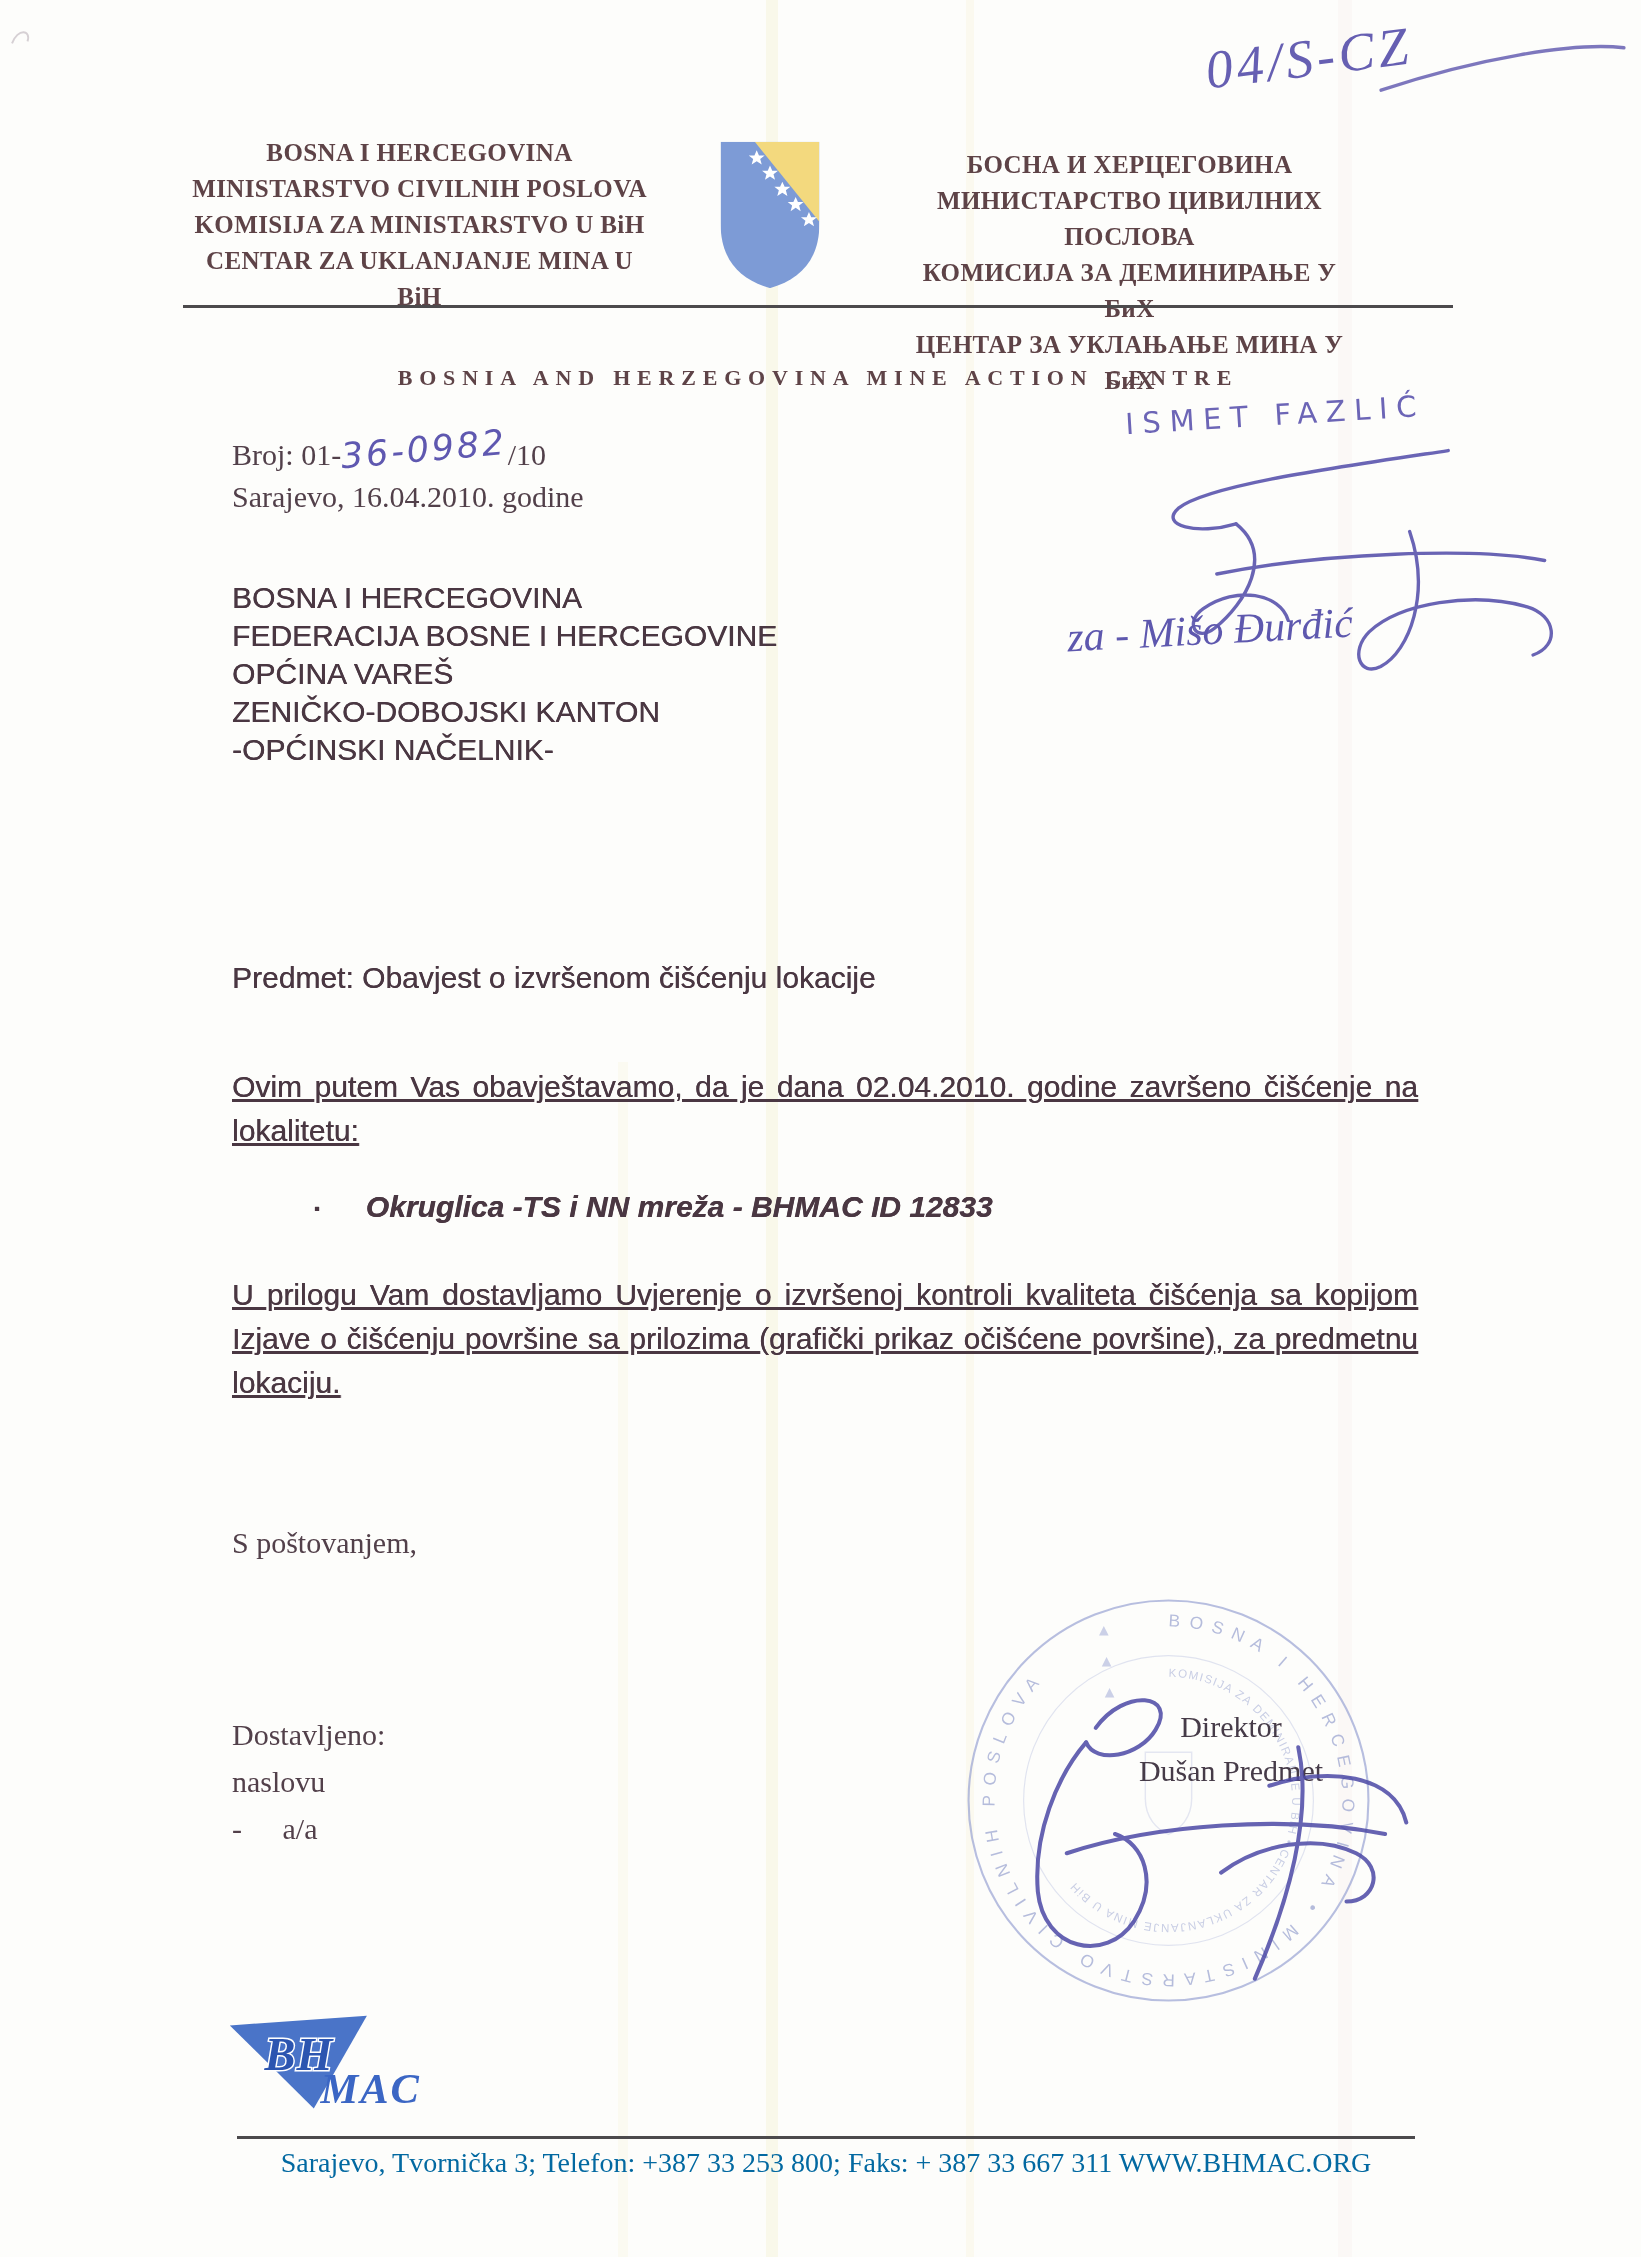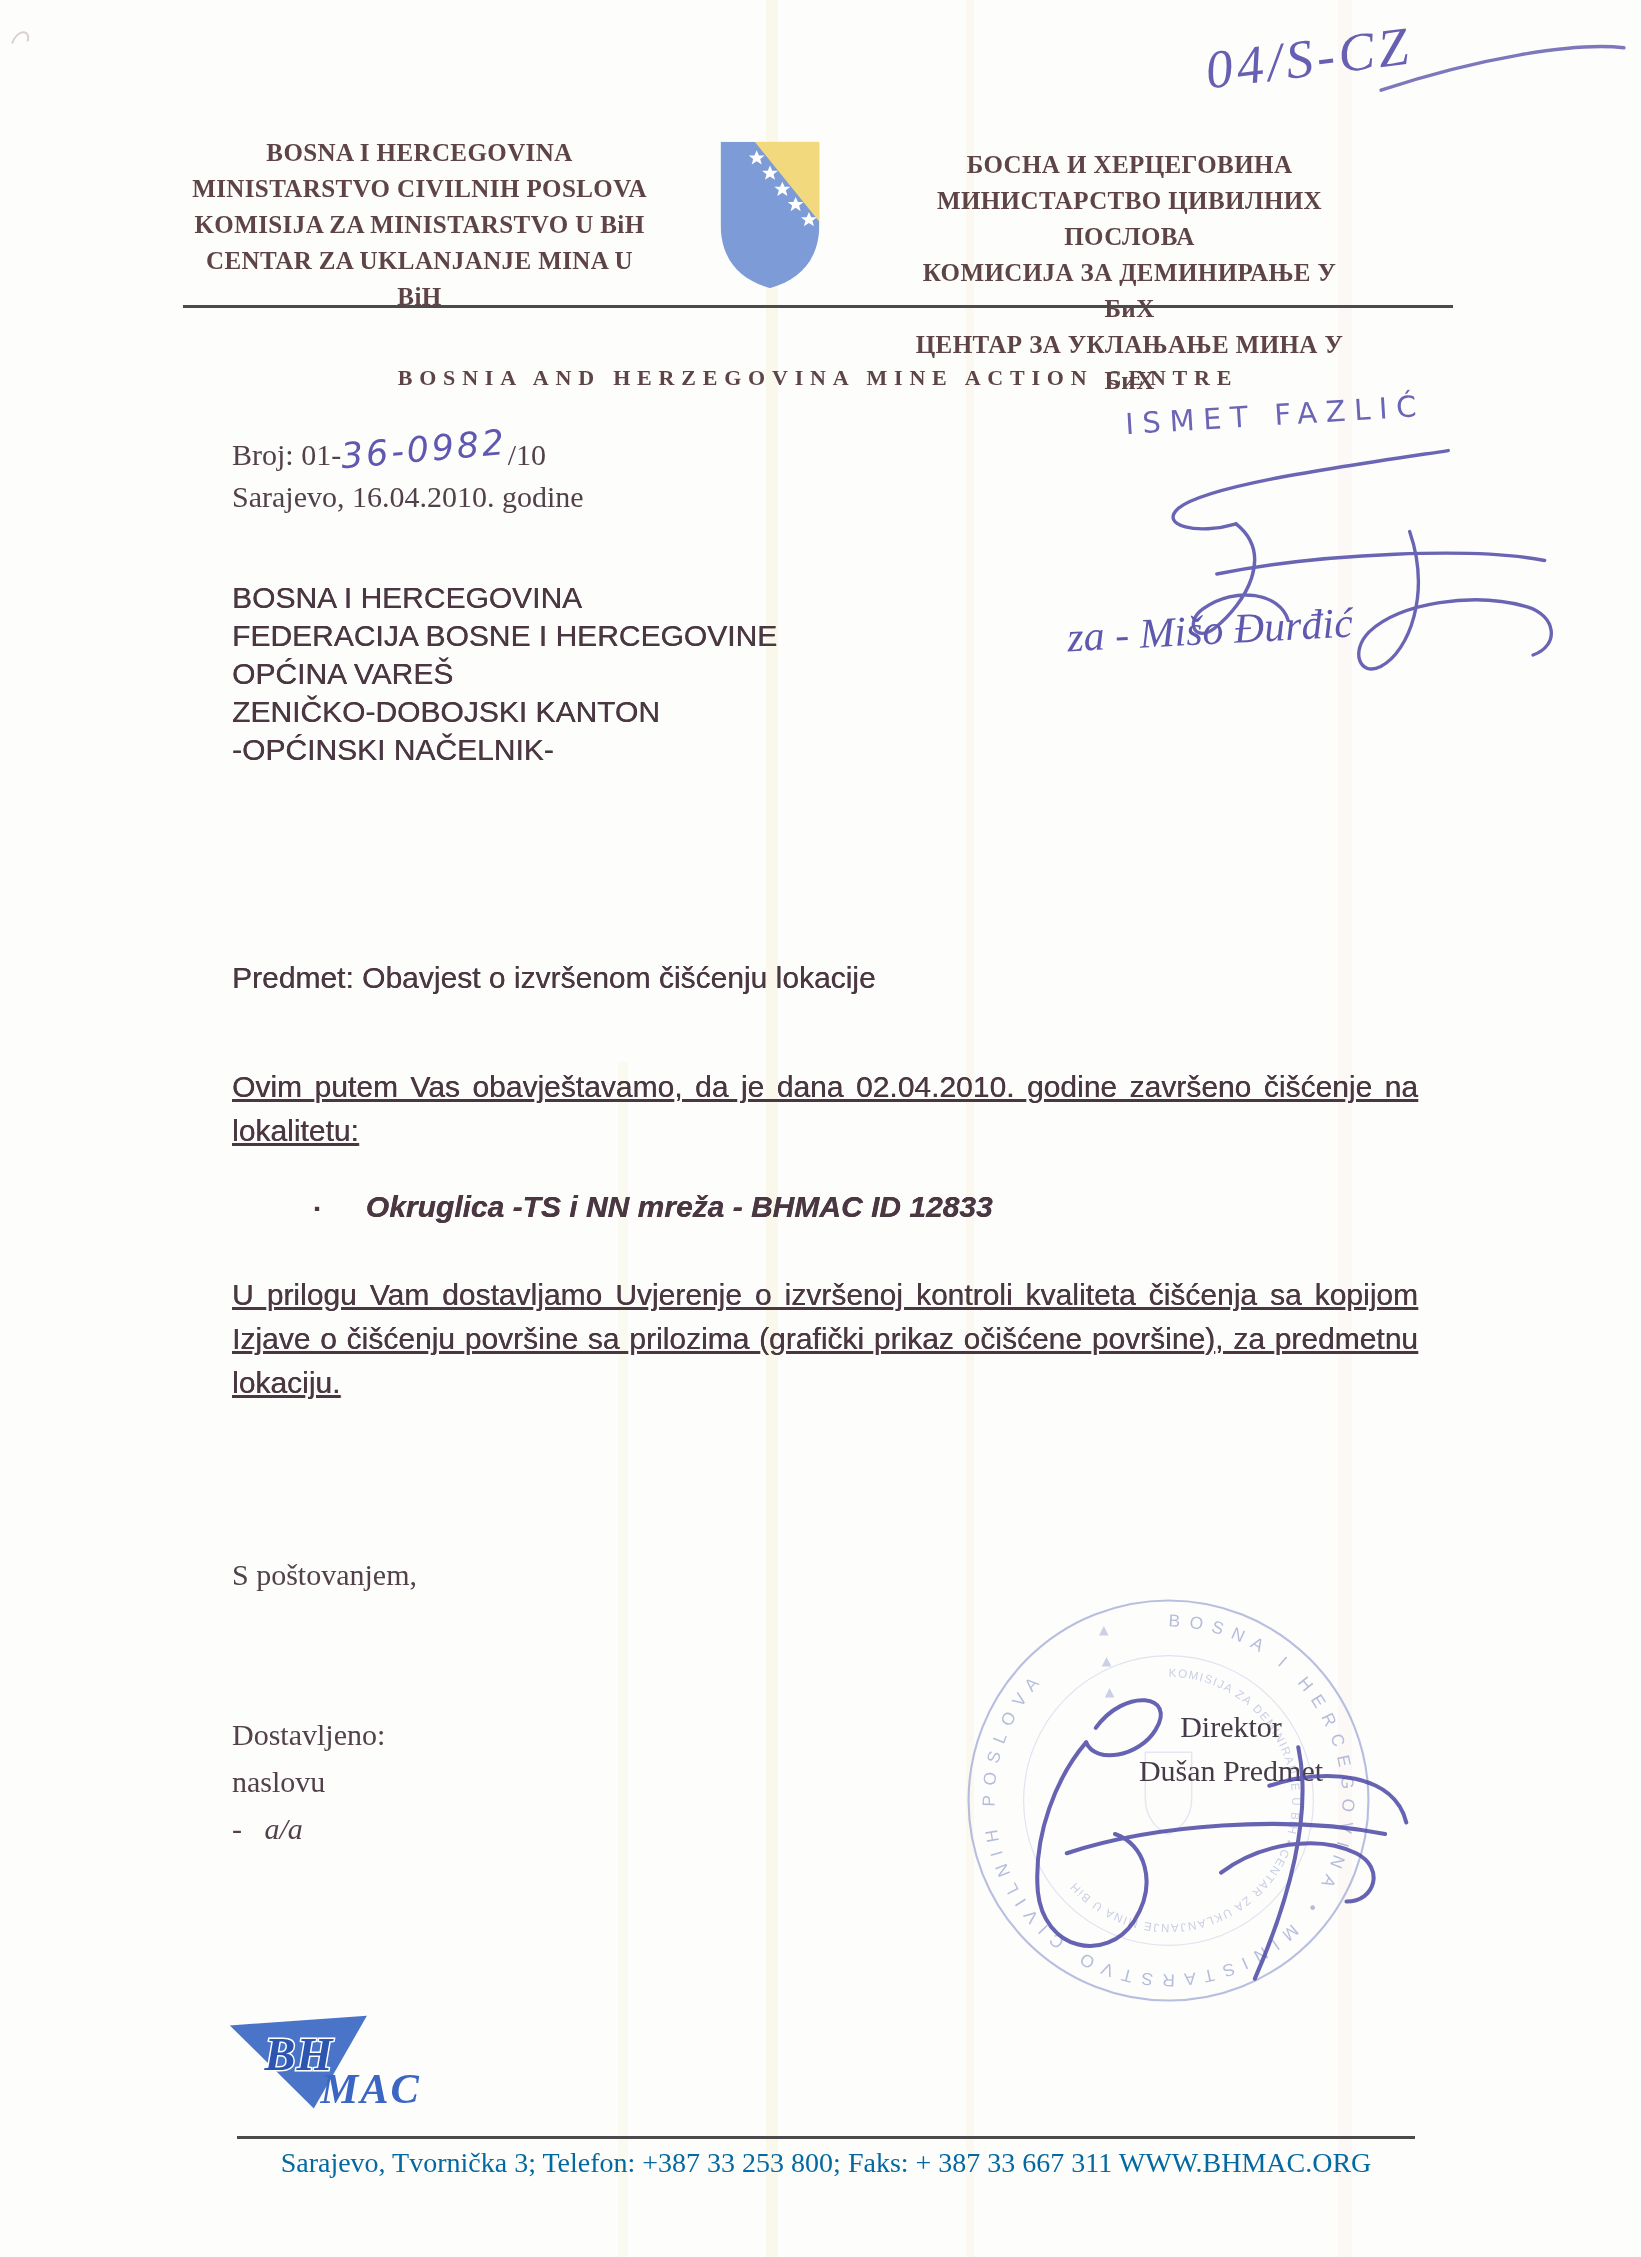--- a/index.html
+++ b/index.html
@@ -115,21 +115,21 @@
   <div class="abs sans" style="left:232px;top:961px;font-size:30px;">Predmet: Obavjest o izvršenom čišćenju lokacije</div>
 
   <div class="abs sans para" style="left:232px;top:1065px;width:1186px;">Ovim putem Vas obavještavamo, da je dana 02.04.2010. godine završeno čišćenje na lokalitetu:</div>
 
   <div class="abs sans bullet-line" style="left:314px;top:1190px;white-space:nowrap;">
     <span class="bullet-sq">▪</span><span>Okruglica -TS i NN mreža - BHMAC ID 12833</span>
   </div>
 
   <div class="abs sans para" style="left:232px;top:1273px;width:1186px;">U prilogu Vam dostavljamo Uvjerenje o izvršenoj kontroli kvaliteta čišćenja sa kopijom Izjave o čišćenju površine sa prilozima (grafički prikaz očišćene površine), za predmetnu lokaciju.</div>
 
-  <div class="abs serif-line" style="left:232px;top:1526px;margin-top:32px;">S poštovanjem,</div>
+  <div class="abs serif-line" style="left:232px;top:1526px;">S poštovanjem,</div>
 
   <svg class="abs" style="left:956px;top:1588px;opacity:.8;" width="425" height="425" viewBox="0 0 440 440">
     <defs>
       <path id="ringO" d="M220,40 A180,180 0 1 1 219.9,40"></path>
       <path id="ringI" d="M220,92 A128,128 0 1 1 219.9,92"></path>
     </defs>
     <circle cx="220" cy="220" r="207" fill="none" stroke="#97a1d2" stroke-width="2.2" opacity=".85"></circle>
     <circle cx="220" cy="220" r="150" fill="none" stroke="#a3acd8" stroke-width="1.2" opacity=".4"></circle>
     <text font-family="Liberation Sans, sans-serif" font-size="18" letter-spacing="9" fill="#8e99cb" opacity=".8">
       <textPath href="#ringO">BOSNA I HERCEGOVINA • MINISTARSTVO CIVILNIH POSLOVA</textPath>
@@ -159,21 +159,21 @@
       <path d="M250,210 C290,180 350,170 390,190 C420,205 410,240 380,240"></path>
       <path d="M300,120 C360,100 430,108 442,158"></path>
     </g>
   </svg>
 
   <div class="abs serif-line" style="left:232px;top:1711px;line-height:47px;">
     <div>Dostavljeno:</div>
     <div>naslovu</div>
     <div>
       <span>-</span>
-      <span style="margin-left:15px;font-style:italic;">a/a</span>
+      <span style="margin-left:33px;">a/a</span>
     </div>
   </div>
 
   <svg class="abs" style="left:220px;top:2010px;" width="232" height="111" viewBox="0 0 240 115">
     <polygon points="10,16 152,6 97,102" fill="#4a74c8"></polygon>
     <text x="46" y="62" font-family="Liberation Serif, serif" font-style="italic" font-weight="bold" font-size="48" fill="#2c55b0" stroke="#ffffff" stroke-width="3" paint-order="stroke" letter-spacing="1">BH</text>
     <text x="104" y="96" font-family="Liberation Serif, serif" font-style="italic" font-weight="bold" font-size="44" fill="#3b66c4" letter-spacing="2">MAC</text>
   </svg>
 
   <div class="abs rule" style="left:237px;top:2136px;width:1178px;"></div>

